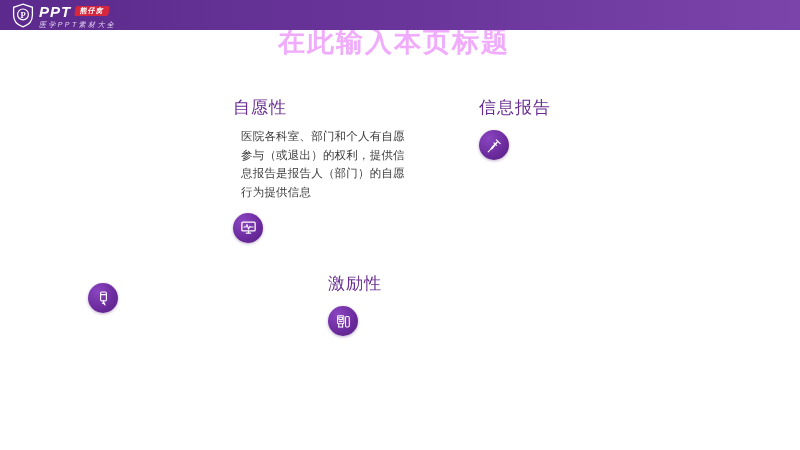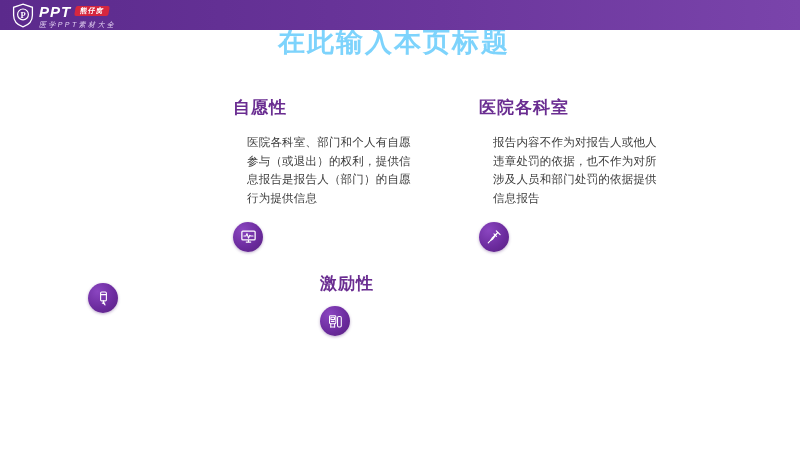--- a/index.html
+++ b/index.html
@@ -113,62 +113,62 @@
     font-style: italic;
   }
 
   
   .page-title {
     position: absolute;
     left: 278px;
     top: 24px;
     font-size: 27px;
     font-weight: bold;
-    color: #7dd3fc;
+    color: #f0abfc;
     letter-spacing: 2px;
     z-index: 5;
   }
 
   
   .block {
     position: absolute;
     z-index: 5;
   }
   .block-title {
     font-size: 17px;
-    font-weight: bold;
+    font-weight: normal;
     color: #6a2d91;
     letter-spacing: 1px;
     margin: 0 0 8px 0;
   }
   .block-body {
     font-size: 11.5px;
     line-height: 1.62;
     color: #3a3a3a;
     letter-spacing: 0.2px;
-    margin: 14px;
+    margin: 8px;
     white-space: pre-line;
   }
   .icon-circle {
     margin-top: 11px;
     width: 30px;
     height: 30px;
     border-radius: 50%;
     background: radial-gradient(circle at 32% 28%, #8a45c0 0%, #6a2a9c 60%, #58217f 100%);
     box-shadow: 0 1px 3px rgba(70,20,110,0.35);
     display: flex;
     align-items: center;
     justify-content: center;
   }
   .icon-circle svg { display: block; }
 
   #b1 { left: 233px; top: 96px;  width: 218px; }
   #b2 { left: 479px; top: 96px;  width: 212px; }
   #b3 { left: 88px;  top: 272px; width: 216px; }
-  #b4 { left: 320px; top: 272px; width: 242px; }
+  #b4 { left: 328px; top: 272px; width: 242px; }
 
   
   .watermark {
     position: absolute;
     right: 10px;
     bottom: 8px;
     font-size: 9px;
     letter-spacing: 2.4px;
     color: rgba(255,255,255,0.42);
     z-index: 6;
@@ -222,25 +222,21 @@
       <svg width="17" height="17" viewBox="0 0 20 20">
         <rect x="2.2" y="3.6" width="15.6" height="10.4" rx="1.2" fill="none" stroke="#ffffff" stroke-width="1.5"></rect>
         <path d="M4.6 9.4 H7 L8.2 6.6 L10 12 L11.5 8.6 L12.6 9.4 H15.4" fill="none" stroke="#ffffff" stroke-width="1.25" stroke-linejoin="round" stroke-linecap="round"></path>
         <path d="M7.4 16.6 H12.6" stroke="#ffffff" stroke-width="1.4" stroke-linecap="round"></path>
         <path d="M10 14 V16.6" stroke="#ffffff" stroke-width="1.2"></path>
       </svg>
     </div>
   </div>
 
   <div class="block" id="b2">
-    <p class="block-title">医院各科室</p>
-    <p class="block-body">报告内容不作为对报告人或他人
-违章处罚的依据，也不作为对所
-涉及人员和部门处罚的依据提供
-信息报告</p>
+    <p class="block-title">信息报告</p>
     <div class="icon-circle">
       <svg width="17" height="17" viewBox="0 0 20 20">
         <g stroke="#ffffff" stroke-width="1.3" fill="none" stroke-linecap="round" stroke-linejoin="round">
           <path d="M12.1 3.4 L16.6 7.9"></path>
           <path d="M13.9 5.2 L7.1 12 L5.0 15.0 L8.0 12.9 Z"></path>
           <path d="M9.4 7.0 L12.3 9.9"></path>
           <path d="M4.3 15.7 L2.6 17.4"></path>
         </g>
       </svg>
     </div>

